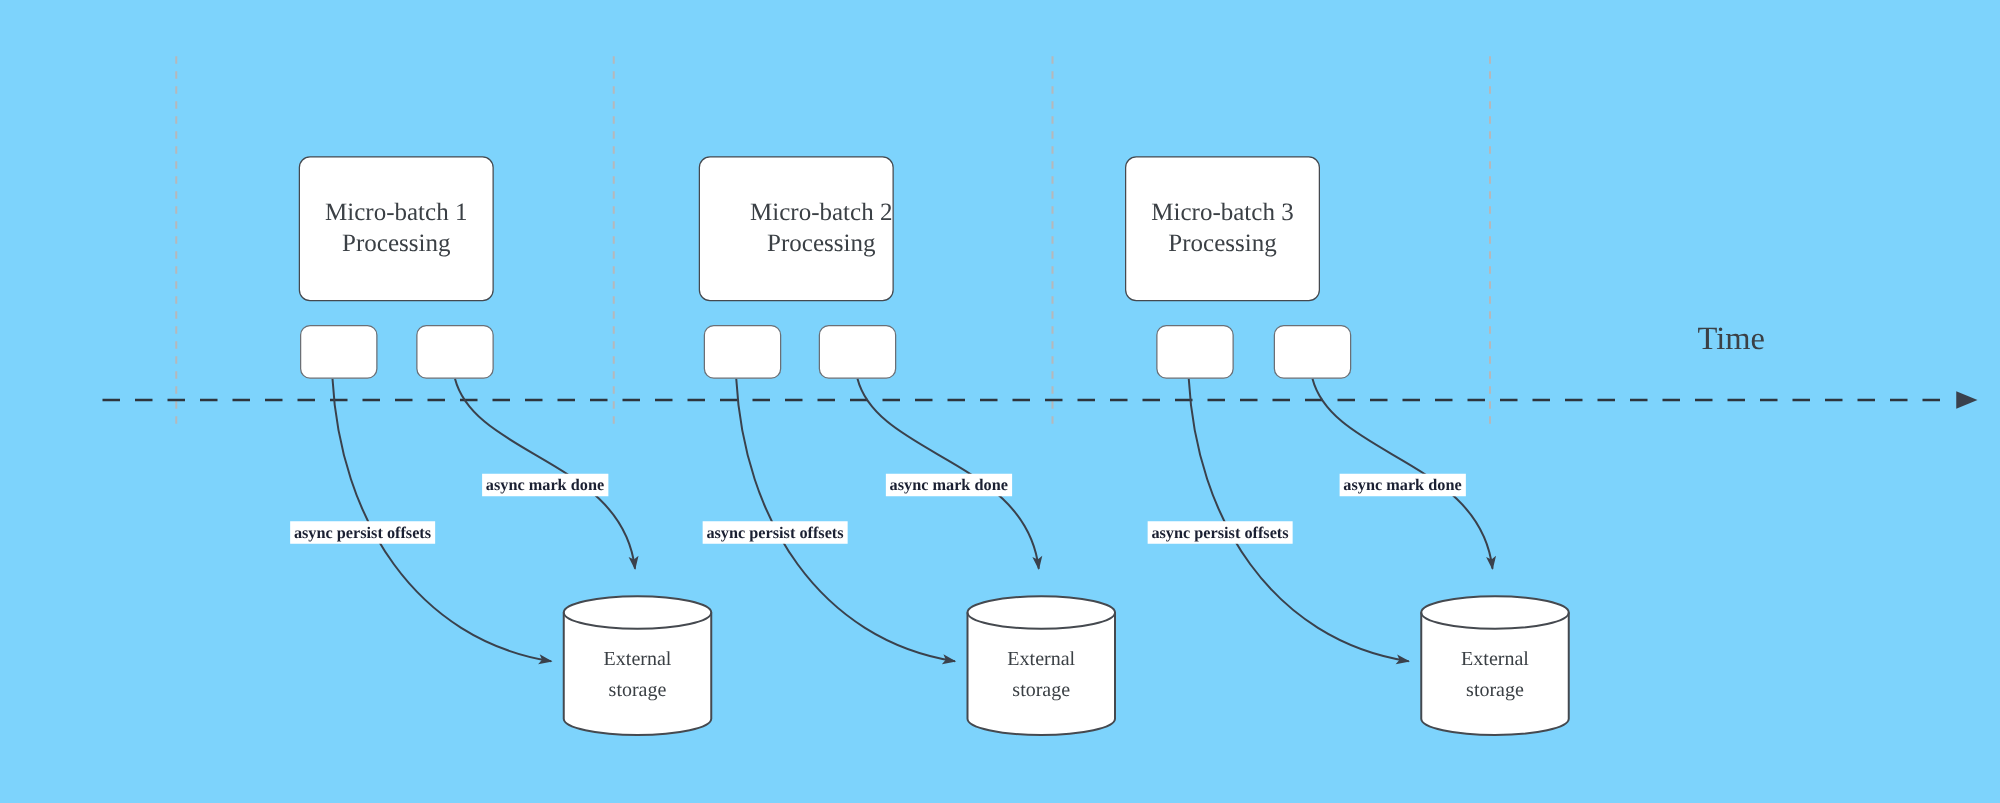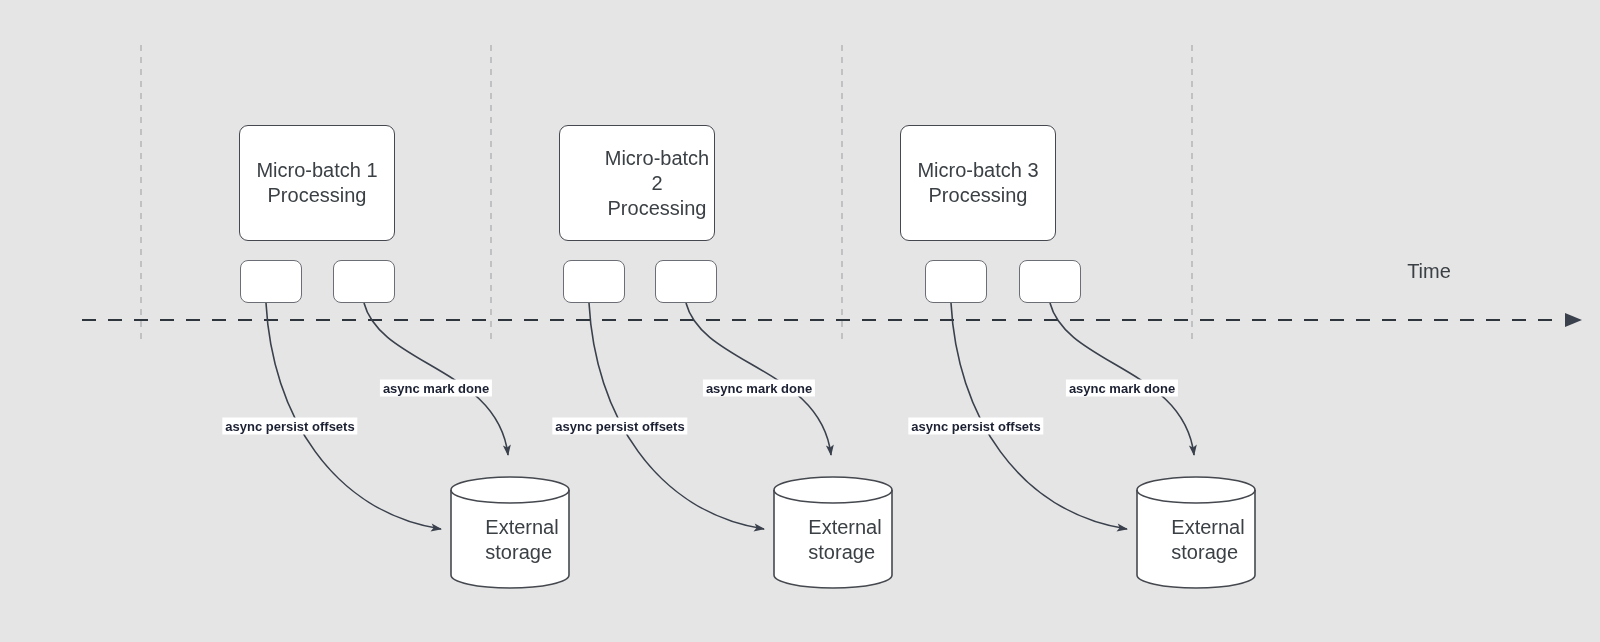--- a/index.html
+++ b/index.html
@@ -1,20 +1,20 @@
 <!DOCTYPE html>
 <html><head>
 <meta charset="utf-8">
 <style>
   html,body{margin:0;padding:0;background:#ffffff;}
   .canvas{
     position:relative;
     width:1600px;height:642px;
-    background:#e5e5e5;
-    font-family:Liberation Sans, sans-serif;
+    background:#7dd3fc;
+    font-family:Liberation Serif, serif;
     overflow:hidden;
   }
   .layer{position:absolute;left:0;top:0;}
   
   .mb-box{
     position:absolute;
     width:156px;height:116px;
     border:1.5px solid #45494f;
     border-radius:9px;
     background:#ffffff;
@@ -40,32 +40,30 @@
     font-size:13px;font-weight:bold;
     color:#1b2032;
     background:#ffffff;
     padding:1px 3px;
     white-space:nowrap;
   }
   
   .storage-label{
     position:absolute;
     transform:translateX(-50%);
-    text-align:left;
-    color:#3b4045;font-size:20px;line-height:25px;
+    text-align:center;
+    color:#3b4045;font-size:16px;line-height:25px;
     white-space:nowrap;
-    margin-left:12px;
   }
   
   .time-label{
     position:absolute;
     transform:translate(-50%,-50%);
-    color:#3b4045;font-size:20px;
+    color:#3b4045;font-size:26px;
     white-space:nowrap;
-    margin-left:44px;
   }
 </style>
 </head>
 <body>
 
 <div class="canvas">
 
   <svg class="layer" width="1600" height="642" viewBox="0 0 1600 642">
     <defs>
       <marker id="arrowhead" markerWidth="14" markerHeight="11" refX="11" refY="5" orient="auto" markerUnits="userSpaceOnUse">

